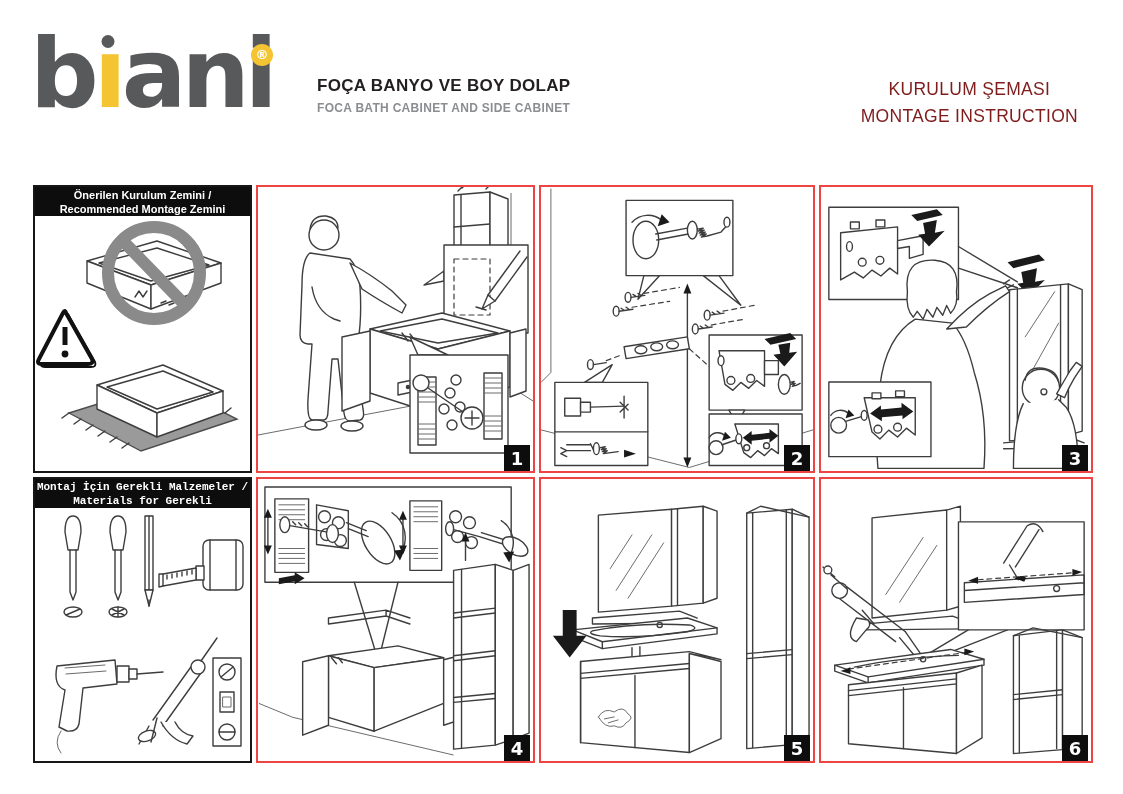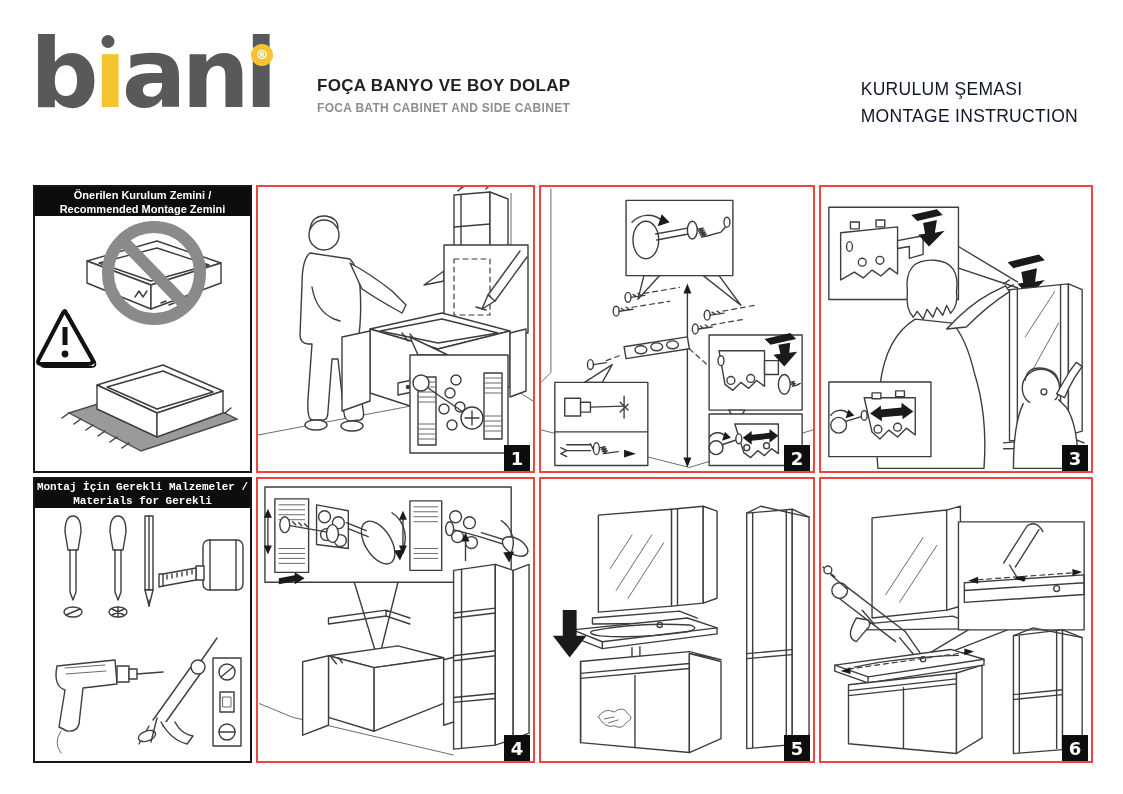--- a/index.html
+++ b/index.html
@@ -13,21 +13,21 @@
   .logo span{display:inline-block;}
   .logo .li1{color:#f5c433;position:relative;}
   .logo .li1 i.dot{position:absolute;left:50%;transform:translateX(-50%);top:13px;
         width:13px;height:13px;border-radius:50%;background:#58595b;}
   .regmark{position:absolute;left:251px;top:44px;width:22px;height:22px;border-radius:50%;
         background:#f5c433;color:#fff;font-size:13px;font-weight:bold;line-height:22px;
         text-align:center;font-family:"DejaVu Sans",sans-serif;letter-spacing:0;}
   .ptitle{position:absolute;left:307px;top:76px;margin-left:10px;}
   .ptitle .tr{font-size:17px;font-weight:bold;color:#231f20;letter-spacing:.3px;}
   .ptitle .en{font-size:12px;font-weight:bold;color:#8b8d90;letter-spacing:.3px;margin-top:5px;}
-  .dtitle{position:absolute;right:45px;top:76px;text-align:left;color:#0f172a;
+  .dtitle{position:absolute;right:45px;top:76px;text-align:center;color:#7f1d1d;
           font-size:17.5px;line-height:27px;letter-spacing:.3px;}
 
   
   .panel{position:absolute;background:#fff;border:2px solid #ef4444;box-sizing:border-box;}
   .panel.dark{border-color:#161616;}
   .phead{background:#0d0d0d;color:#fff;text-align:center;font-size:11px;font-weight:bold;
          line-height:13.5px;padding:2px 0 1px 0;height:29px;box-sizing:border-box;}
   .badge{position:absolute;right:3px;bottom:0;width:26px;height:26px;background:#0d0d0d;
          color:#fff;font-family:"DejaVu Sans",sans-serif;font-weight:bold;font-size:18px;
          display:flex;align-items:center;justify-content:center;}

